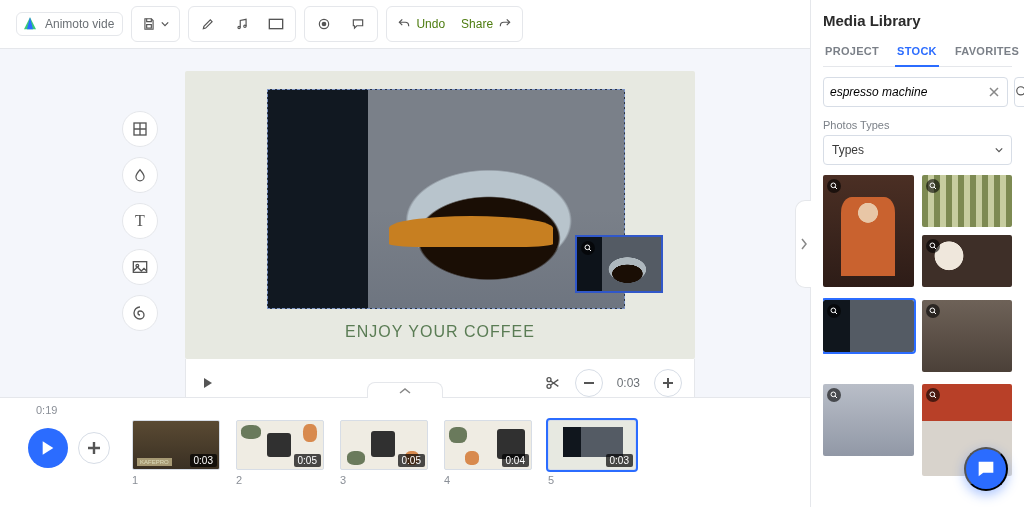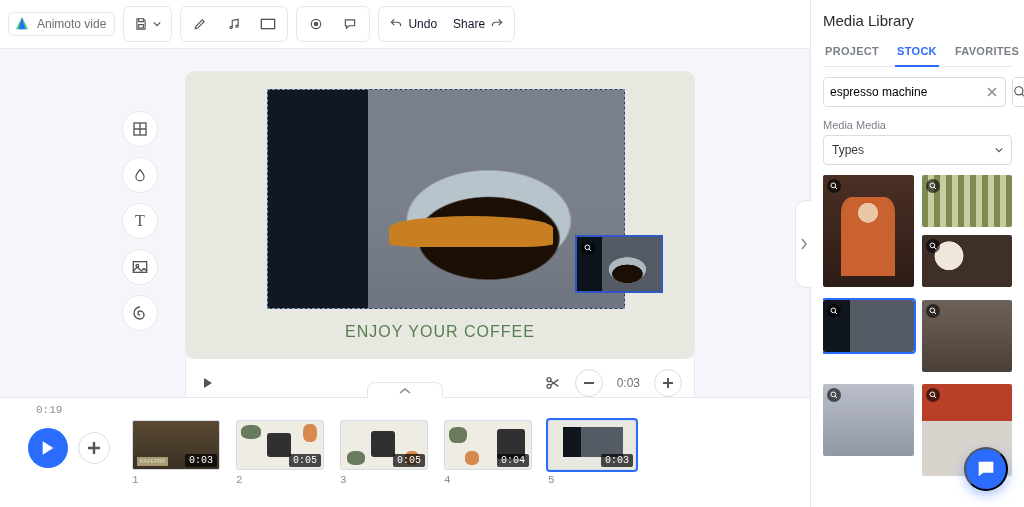--- a/index.html
+++ b/index.html
@@ -1,80 +1,80 @@
 <!DOCTYPE html>
 <html><head>
 <meta charset="utf-8">
 <style>
   * { box-sizing: border-box; margin: 0; padding: 0; }
   html, body { width: 1024px; height: 507px; font-family: -apple-system, Helvetica, Arial, sans-serif; font-size: 13px; color: #3a3a3a; background: #fff; overflow: hidden; }
   .app { display: flex; width: 100%; height: 100%; }
   .main { flex: 1; display: flex; flex-direction: column; background: #f4f6fb; position: relative; }
-  .toolbar { display: flex; align-items: center; gap: 8px; padding: 6px 8px; background: #fff; border-bottom: 1px solid #e5e7eb; }
+  .toolbar { display: flex; align-items: center; gap: 8px; padding: 6px 16px; background: #fff; border-bottom: 1px solid #e5e7eb; }
   .tb-group { display: flex; align-items: center; border: 1px solid #e5e7eb; border-radius: 6px; padding: 2px; gap: 0; }
-  .tb-btn { display: flex; align-items: center; justify-content: center; height: 30px; min-width: 34px; padding: 0 8px; border: none; background: transparent; cursor: pointer; border-radius: 4px; font-size: 12px; color: #0f172a; gap:5px;}
+  .tb-btn { display: flex; align-items: center; justify-content: center; height: 30px; min-width: 34px; padding: 0 8px; border: none; background: transparent; cursor: pointer; border-radius: 4px; font-size: 12px; color: #4d7c0f; gap:5px;}
   .brand { display: flex; align-items: center; gap: 6px; padding: 0 6px 0 2px; }
   .brand-name { font-size: 12px; color: #6b7075; white-space: nowrap; max-width:70px; overflow:hidden; text-overflow:ellipsis;}
   .share-wrap { margin-left: auto; }
   .share-btn { display: flex; align-items: center; gap: 6px; height: 34px; padding: 0 12px; border: 1px solid #cfd8e3; border-radius: 6px; background: #fff; cursor: pointer; color: #2b6cff; font-size: 13px; }
 
   .stage { flex: 1; position: relative; display: flex; align-items: flex-start; justify-content: center; padding: 22px 40px 10px 110px; overflow:hidden;}
   .side-tools { position: absolute; left: 122px; top: 62px; display: flex; flex-direction: column; gap: 10px; }
   .circ-btn { width: 36px; height: 36px; border-radius: 50%; border: 1px solid #e5e7eb; background: #fff; display: flex; align-items: center; justify-content: center; cursor: pointer; color: #555; }
 
   .canvas-box { width: 510px; }
-  .canvas { width: 510px; height: 288px; background: #e7e9e1; position: relative; border-radius: 10px; }
+  .canvas { width: 510px; height: 288px; background: #e7e9e1; position: relative; border-radius: 2px; }
   .photo-frame { position: absolute; left: 82px; top: 18px; width: 358px; height: 220px; border: 1px dashed #7e96c8; background: #2a3340; box-shadow: inset 0 0 0 2px #8aa0d6; overflow:hidden;}
   .photo-inner { width:100%; height:100%; background:
      linear-gradient(90deg, #111821 0 28%, transparent 28%),
      radial-gradient(ellipse 120px 70px at 62% 68%, #1a0e05 0 58%, transparent 60%),
      radial-gradient(ellipse 130px 80px at 62% 60%, #b8c4cc 0 62%, transparent 64%),
      linear-gradient(180deg, #7a8089 0 55%, #6e7580 100%),
      #6f7680;}
   .photo-liquid { position:absolute; left:34%; top:58%; width:46%; height:14%; background:#c77f21; border-radius: 50% 50% 20% 20%/40% 40% 10% 10%; }
   .caption { position: absolute; bottom: 18px; width: 100%; text-align: center; font-size: 16px; letter-spacing: 1px; color: #5a7c54; }
   .pip { position: absolute; right: 32px; top: 164px; width: 88px; height: 58px; background: #25313d; border: 2px solid #3057c9; }
   .pip-search { position:absolute; left:4px; top:4px; width:14px; height:14px; border-radius:50%; background:rgba(0,0,0,.6); display:flex; align-items:center; justify-content:center; color:#fff;}
   .pip-inner{ width:100%; height:100%; background: radial-gradient(ellipse 30px 18px at 60% 68%, #1a0e05 0 50%, transparent 52%), radial-gradient(ellipse 34px 22px at 60% 60%, #aeb8be 0 54%, transparent 56%), linear-gradient(90deg,#0d131a 0 30%, transparent 30%), #545b64;}
 
   .canvas-ctrls { display: flex; align-items: center; background: #fff; height: 48px; padding: 0 12px; border: 1px solid #e5e7eb; border-top: none; border-radius: 0 0 2px 2px; gap:10px;}
   .canvas-ctrls .spacer { flex: 1; }
   .round-small { width: 28px; height: 28px; border-radius: 50%; border: 1px solid #d7dde6; background: #fff; display:flex; align-items:center; justify-content:center; cursor:pointer; color:#555;}
   .time-lbl { font-size: 12px; color: #6b7075; padding: 0 4px;}
 
   .timeline-tab { position: absolute; left: 50%; transform: translateX(-50%); bottom: 109px; width: 76px; height: 16px; background: #fff; border: 1px solid #e5e7eb; border-bottom: none; border-radius: 8px 8px 0 0; display:flex; align-items:center; justify-content:center; cursor:pointer;}
 
-  .timeline { height: 110px; background: #fff; border-top: 1px solid #e5e7eb; padding: 8px 16px 14px 28px; display:flex; flex-direction:column;font-family:Liberation Mono, monospace;}
+  .timeline { height: 110px; background: #fff; border-top: 1px solid #e5e7eb; padding: 8px 16px 14px 28px; display:flex; flex-direction:column;}
   .tl-top { display:flex; align-items:flex-end; gap:14px; }
   .play-cluster { display:flex; align-items:center; gap:10px; padding-bottom:18px;}
   .total-time { font-size: 11px; color:#8a8f97; position:absolute;}
   .play-btn { width: 40px; height: 40px; border-radius: 50%; background: #2b6cff; border: none; display:flex; align-items:center; justify-content:center; cursor:pointer; }
   .add-slide { width: 32px; height: 32px; border-radius: 50%; border: 1px solid #d7dde6; background:#fff; display:flex; align-items:center; justify-content:center; cursor:pointer; color:#555;}
   .slides { display:flex; gap:16px; padding-left:8px; }
   .slide { display:flex; flex-direction:column; gap:4px;}
   .thumb { width: 88px; height: 50px; border: 1px solid #d7dde6; border-radius:2px; position:relative; background:#d7d2c7; overflow:hidden;}
   .thumb.selected { outline: 2px solid #2b6cff; outline-offset: 0; }
   .dur-badge { position:absolute; right:2px; bottom:2px; background: rgba(0,0,0,.7); color:#fff; font-size:10px; padding:1px 4px; border-radius:2px;}
   .slide-idx { font-size: 11px; color:#8a8f97; }
   .thumb1{background:linear-gradient(#5a4a33,#3a3023);}
   .thumb2,.thumb3,.thumb4{background:#efece3;}
   .thumb5{background:#e7e9e1;}
   .swatch{position:absolute;border-radius:40%;}
   .sw-g{background:#6a7a5c;} .sw-o{background:#d88a4e;} .sw-d{background:#303030;}
 
   
   .sidebar { width: 214px; border-left: 1px solid #e5e7eb; background:#fff; display:flex; flex-direction:column; padding: 12px 12px 6px 12px; position:relative;}
   .collapse-handle { position:absolute; left:-16px; top:200px; width:16px; height:88px; background:#fff; border:1px solid #e5e7eb; border-right:none; border-radius: 10px 0 0 10px; display:flex; align-items:center; justify-content:center; cursor:pointer; color:#888;}
-  .sb-title { font-size: 15px; font-weight: 400; color:#2b2b2b; margin-bottom: 10px;}
+  .sb-title { font-size: 15px; font-weight: 700; color:#2b2b2b; margin-bottom: 10px;}
   .tabs { display:flex; gap:14px; border-bottom:1px solid #e5e7eb; margin-bottom:10px; font-size:11px; font-weight:600; letter-spacing:.3px;}
   .tab { padding: 6px 2px 8px; color:#7b8088; cursor:pointer;}
   .tab.active { color:#2b6cff; border-bottom:2px solid #2b6cff; margin-bottom:-1px;}
   .search-row{ display:flex; gap:6px; margin-bottom:12px;}
   .search-box{ flex:1; display:flex; align-items:center; border:1px solid #d7dde6; border-radius:4px; height:30px; padding:0 6px;}
-  .search-box input{ flex:1; border:none; outline:none; font-size:12px; background:transparent;}
+  .search-box input{ flex:1; border:none; outline:none; font-size:12px; background:transparent;font-style:italic;}
   .sq-btn{ width:30px; height:30px; border:1px solid #d7dde6; border-radius:4px; background:#fff; display:flex; align-items:center; justify-content:center; cursor:pointer; color:#555;}
   .filter-row{ display:flex; gap:10px; margin-bottom:10px;}
   .filter{ flex:1;}
   .filter-ratio{flex:0 0 70px;}
   .filter-label{ font-size:11px; color:#7b8088; margin-bottom:4px; display:block;}
   .select{ display:flex; align-items:center; justify-content:space-between; height:30px; border:1px solid #d7dde6; border-radius:4px; padding:0 8px; font-size:12px; cursor:pointer; background:#fff;}
   .grid{ display:grid; grid-template-columns: 1fr 1fr; gap:8px; overflow:auto; padding-bottom:20px; flex:1;}
   .cell{ position:relative; border-radius:2px; overflow:hidden; cursor:pointer;}
   .cell.selected{ outline:2px solid #2b6cff;}
   .cell .pip-search{left:4px;top:4px;}
@@ -383,21 +383,21 @@
           <span>
             <svg width="14" height="14" viewBox="0 0 24 24" fill="none" stroke="#555" stroke-width="2">
               <circle cx="10" cy="10" r="7"></circle>
               <path d="M21 21l-6-6"></path>
             </svg>
           </span>
         </button>
     </div>
     <div class="filter-row">
       <div class="filter">
-        <span class="filter-label">Media Media</span>
+        <span class="filter-label">Photos Types</span>
         <div class="select">
           <span>Types</span>
           <span>
               <svg width="8" height="8" viewBox="0 0 10 6">
                 <path d="M1 1l4 4 4-4" fill="none" stroke="#555" stroke-width="1.5"></path>
               </svg>
             </span>
         </div>
       </div>
     </div>

